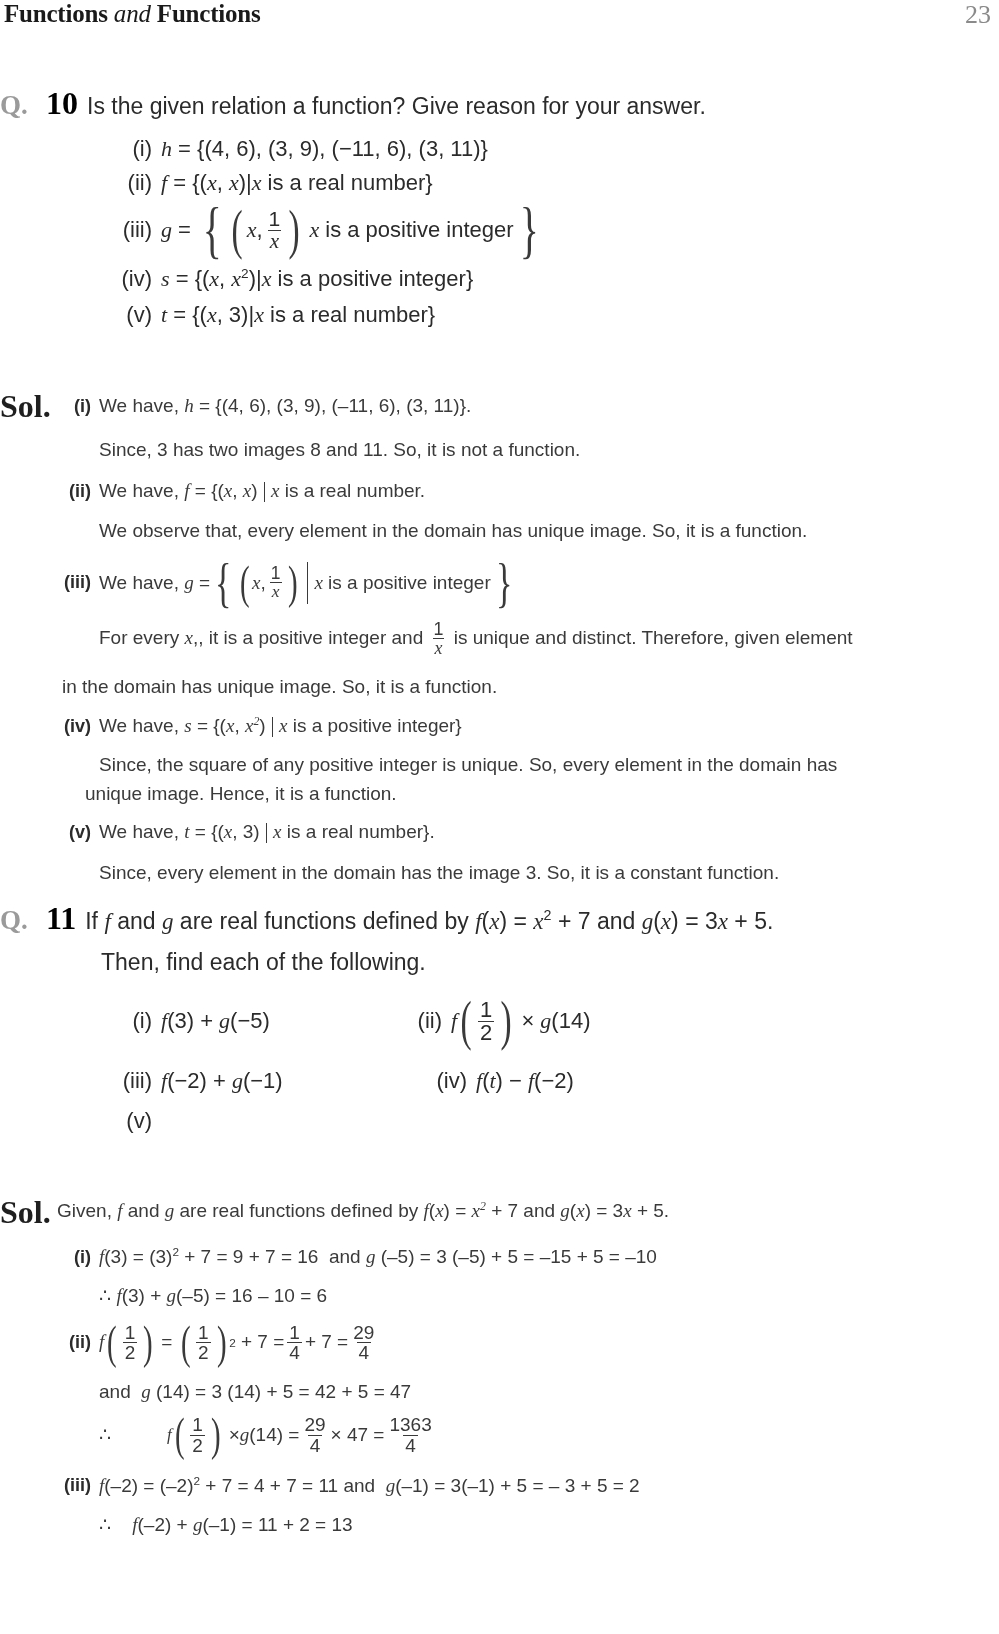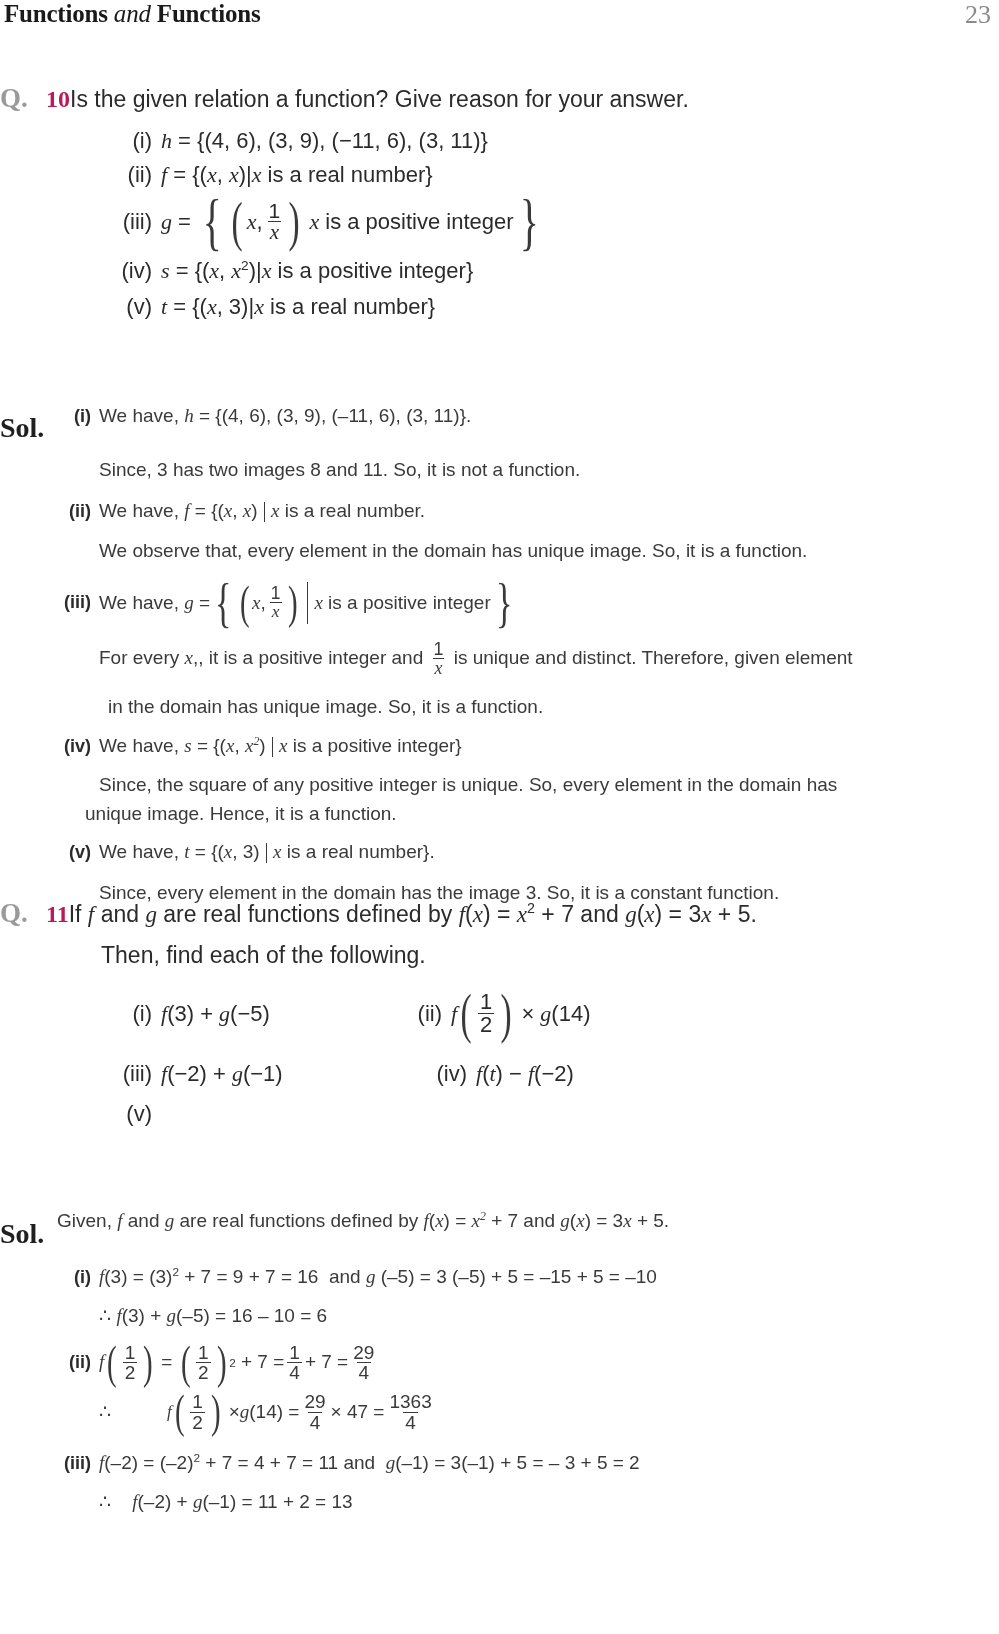--- a/index.html
+++ b/index.html
@@ -53,48 +53,48 @@
     font-family: "Liberation Serif", serif;
     font-size: 27px;
     font-weight: bold;
     color: #9a9a9a;
     width: 46px;
     flex: 0 0 46px;
     line-height: 1;
   }
   .qnum {
     font-family: "Liberation Serif", serif;
-    font-size: 24px;
+    font-size: 32px;
     font-weight: bold;
-    color: #be185d;
+    color: #000000;
+    margin-right: 9px;
   }
   .qtext {
     font-family: "Liberation Sans", sans-serif;
     font-size: 23px;
     color: #2b2b2b;
     line-height: 1.24;
     font-weight: 300;
   }
   .qtext-cont {
     font-family: "Liberation Sans", sans-serif;
     font-size: 23px;
     color: #2b2b2b;
     margin-left: 101px;
     line-height: 1.24;
   }
 
   .solmark {
     font-family: "Liberation Serif", serif;
-    font-size: 28px;
+    font-size: 32px;
     font-weight: bold;
     color: #1f1f1f;
     width: 57px;
     flex: 0 0 57px;
     line-height: 1;
-    margin-top: 24px;
   }
 
   
   .item {
     display: flex;
     align-items: center;
     font-size: 22px;
     color: #2b2b2b;
   }
   .item-label {
@@ -262,21 +262,21 @@
   </div>
 
   <div class="srow" style="margin-top:16px; padding-left:99px;">
     <span class="sbody inline-mid">
       <span>For every</span>&nbsp;<span class="mvar">x</span>,<span>, it is a positive integer and</span>&nbsp;<span class="frac" style="font-size:0.94em;">
           <span class="num mn">1</span>
           <span class="den mvar">x</span>
         </span>&nbsp;<span>is unique and distinct. Therefore, given element</span>
     </span>
   </div>
-  <div class="srow" style="margin-top:18px; padding-left:108px;">
+  <div class="srow" style="margin-top:18px; padding-left:62px;">
     <span class="sbody">in the domain has unique image. So, it is a function.</span>
   </div>
 
   <div class="srow" style="margin-top:14px; padding-left:51px;">
     <span class="srow-label" style="width:40px;">(iv)</span>
     <span class="sbody nowrap">
       We have, <span class="mvar">s</span> = {(<span class="mvar">x</span>, <span class="mvar">x</span><sup class="exp">2</sup>)<span class="bar-lg" style="height:1.05em;"></span><span class="mvar">x</span> is a positive integer}
     </span>
   </div>
   <div class="srow" style="margin-top:14px; padding-left:99px;">
@@ -378,20 +378,25 @@
           <span class="den mn">2</span>
         </span><span class="delim paren-lg">)</span><sup class="expn" style="vertical-align:0.9em;">2</sup>&nbsp;+ 7 =<span class="frac">
           <span class="num mn">1</span>
           <span class="den mn">4</span>
         </span>+ 7 =<span class="frac">
           <span class="num mn">29</span>
           <span class="den mn">4</span>
         </span>
     </span>
   </div>
+  <div class="srow" style="margin-top:18px; padding-left:99px;">
+    <span class="sbody nowrap">
+      and&nbsp; <span class="mvar">g</span> (14) = 3 (14) + 5 = 42 + 5 = 47
+    </span>
+  </div>
   <div class="srow" style="margin-top:10px; padding-left:99px;">
     <span class="sbody inline-mid">
       ∴<span style="display:inline-block;width:56px;"></span><span class="mvar" style="font-size:0.88em;">f</span><span class="delim paren-lg">(</span><span class="frac">
           <span class="num mn">1</span>
           <span class="den mn">2</span>
         </span><span class="delim paren-lg">)</span>&nbsp;× <span class="mvar">g</span>(14) =<span class="frac">
           <span class="num mn">29</span>
           <span class="den mn">4</span>
         </span>× 47 =<span class="frac">
           <span class="num mn">1363</span>

